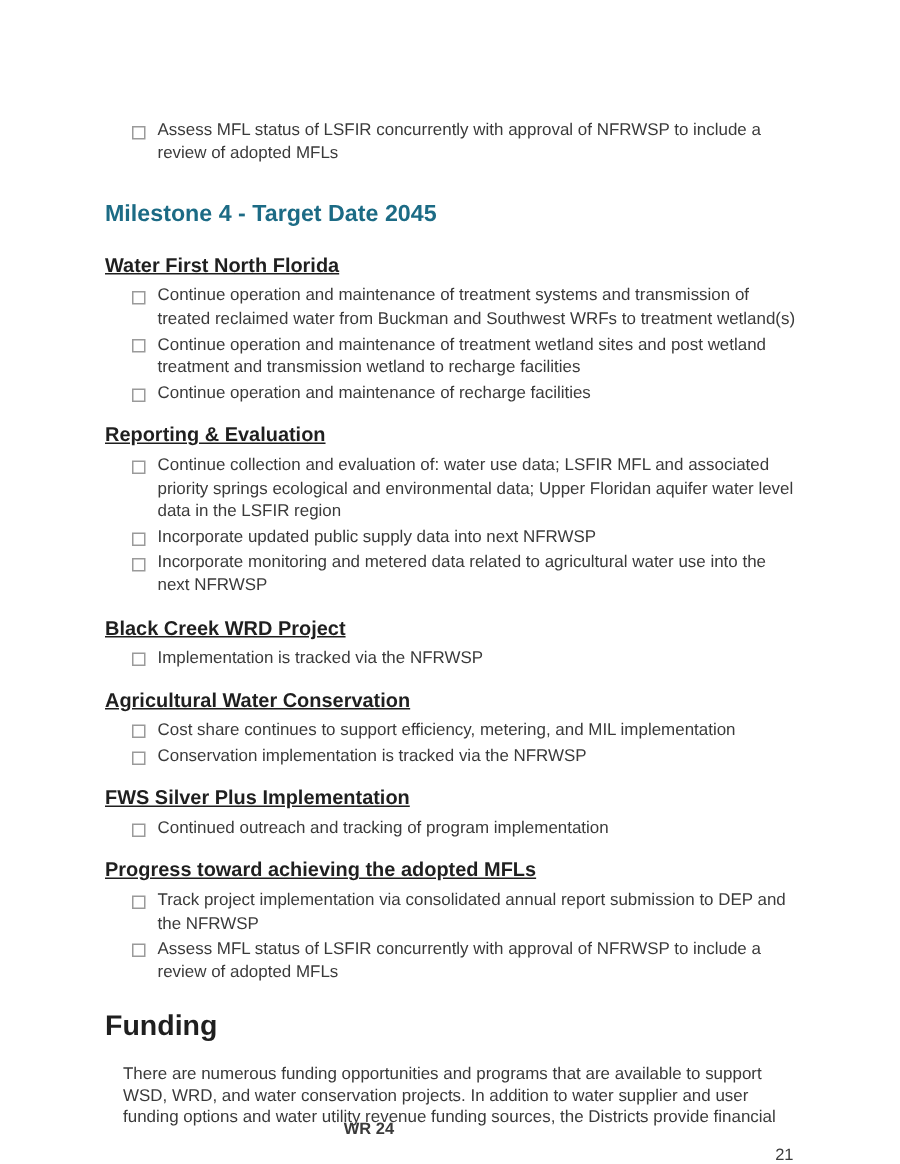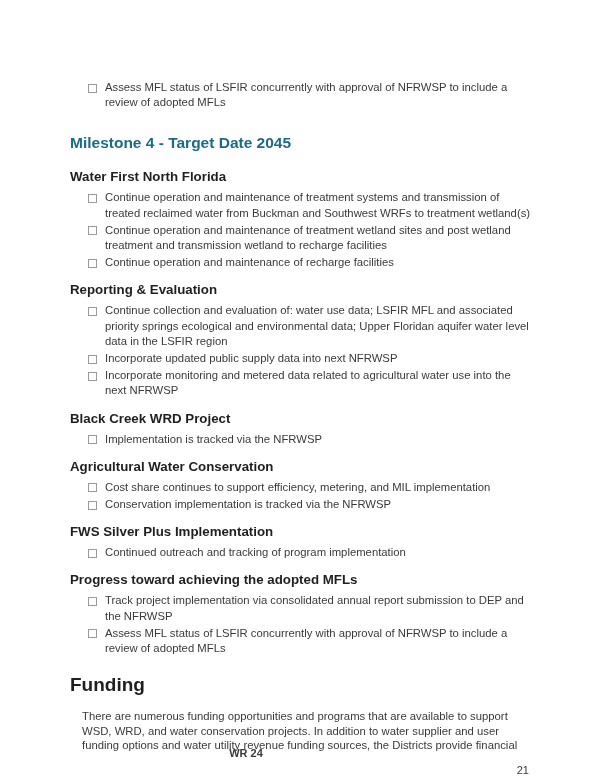--- a/index.html
+++ b/index.html
@@ -46,20 +46,21 @@
     font-weight: bold;
     color: #1c6b85;
     line-height: 19px;
   }
   .sec-title {
     margin: 12px 0 5px 0;
     font-size: 13.3px;
     font-weight: bold;
     color: #1f1f1f;
     line-height: 16px;
+    text-decoration: underline;
   }
   .sec-title.first { margin-top: 17px; }
   .funding-h {
     margin: 17px 0 13px 0;
     font-size: 19px;
     font-weight: bold;
     color: #1f1f1f;
     line-height: 23px;
   }
   .para {

